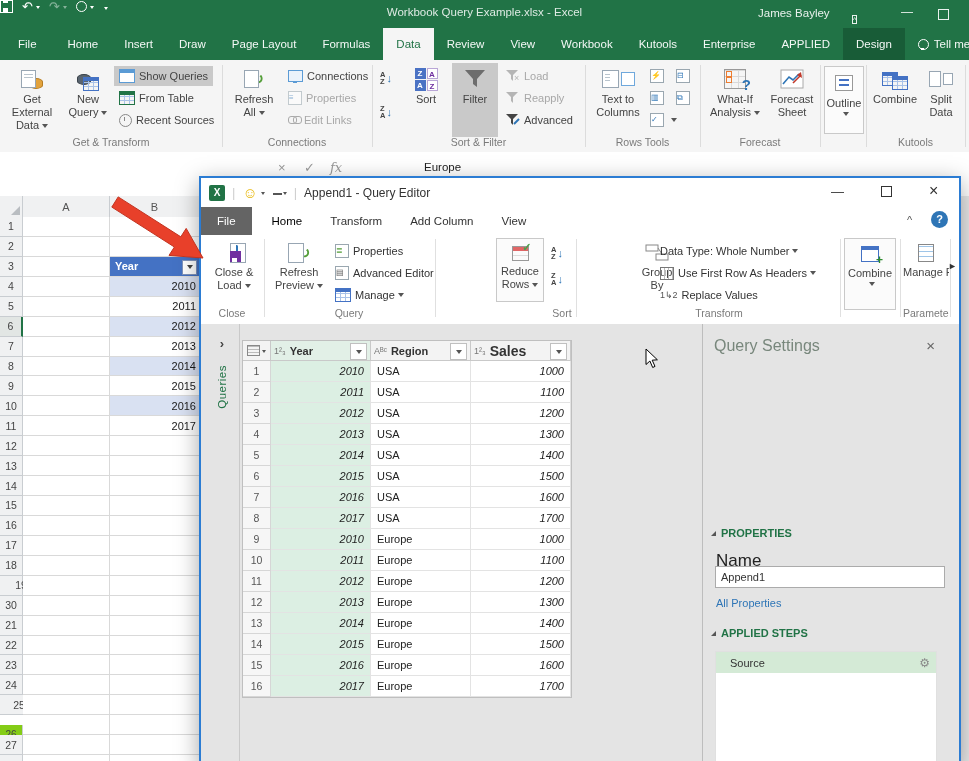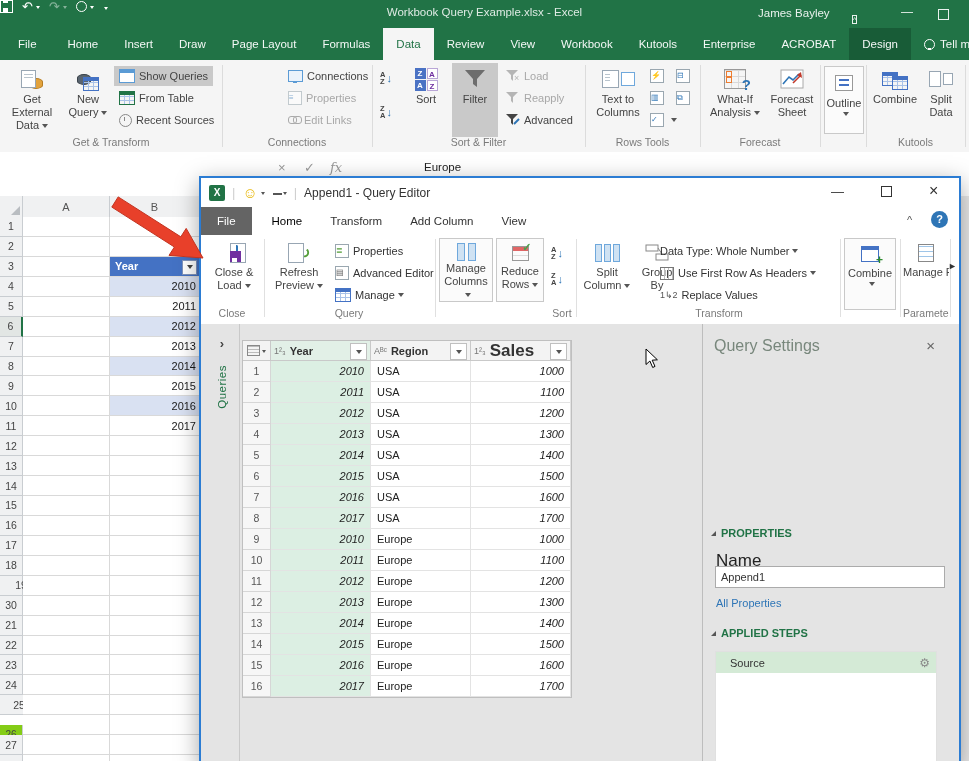--- a/index.html
+++ b/index.html
@@ -206,21 +206,21 @@
     <div class="xtab">
       <span>Workbook</span>
     </div>
     <div class="xtab">
       <span>Kutools</span>
     </div>
     <div class="xtab">
       <span>Enterprise</span>
     </div>
     <div class="xtab">
-      <span>ACROBAT</span>
+      <span>APPLIED</span>
     </div>
     <div class="xtab contextual">
       <span>Design</span>
     </div>
     <div class="xtab tellme">
       <span class="bulb"></span>
       <span>Tell me</span>
     </div>
   </div>
 
@@ -251,20 +251,27 @@
     <span class="si tblico grn"></span>
     <span>From Table</span>
   </div>
   <div class="sr" style="left:119px;top:50px">
     <span class="si clock"></span>
     <span>Recent Sources</span>
   </div>
   <div class="glab" style="left:0;width:222px">Get &amp; Transform</div>
   <div class="gdiv" style="left:222px"></div>
 
+  <div class="bb" style="left:228px;width:52px">
+    <span class="bic">
+        <span class="pg"></span>
+        <span class="refr" style="margin-left:-8px">↻</span>
+      </span>
+    <span><span>Refresh All</span><span class="dd"></span></span>
+  </div>
   <div class="sr" style="left:288px;top:6px">
     <span class="si mon"></span>
     <span>Connections</span>
   </div>
   <div class="sr gray" style="left:288px;top:28px">
     <span class="si sq" style="opacity:.55">≡</span>
     <span>Properties</span>
   </div>
   <div class="sr gray" style="left:288px;top:50px">
     <span class="si chain"></span>
@@ -589,29 +596,20 @@
       <span>Advanced Editor</span>
     </div>
     <div class="prow" style="left:134px;top:50px">
       <span class="si tblico"></span>
       <span>Manage</span>
         <span class="dd"></span>
     </div>
     <div class="plab" style="left:63px;width:170px">Query</div>
     <div class="pdiv" style="left:234px"></div>
 
-    <div class="pbb boxed" style="left:238px;width:54px;height:64px">
-      <span class="bic" style="height:24px;display:flex;align-items:center">
-          <span class="bars2">
-            <i></i>
-            <i></i>
-          </span>
-        </span>
-      <span><span>Manage Columns</span><span class="dd"></span></span>
-    </div>
     <div class="pbb boxed" style="left:295px;width:48px;height:64px">
       <span class="bic" style="height:24px;display:flex;align-items:center">
           <span class="redtbl"></span>
         </span>
       <span><span>Reduce Rows</span><span class="dd"></span></span>
     </div>
     <div class="prow" style="left:350px;top:8px">
       <span class="saz">
           <span class="ltr">
             <span>A</span>
@@ -625,28 +623,20 @@
           <span class="ltr">
             <span>Z</span>
             <span>A</span>
           </span>
           <span class="ar">↓</span>
         </span>
     </div>
     <div class="plab" style="left:343px;width:36px">Sort</div>
     <div class="pdiv" style="left:375px"></div>
 
-    <div class="pbb" style="left:379px;width:54px">
-      <span class="bic" style="height:26px;display:flex;align-items:center;gap:2px">
-          <i style="width:5px;height:16px;background:#cfe2f3;border:1px solid #6fa8dc"></i>
-          <i style="width:5px;height:16px;background:#cfe2f3;border:1px solid #6fa8dc"></i>
-          <i style="width:5px;height:16px;background:#cfe2f3;border:1px solid #6fa8dc"></i>
-        </span>
-      <span><span>Split Column</span><span class="dd"></span></span>
-    </div>
     <div class="pbb" style="left:435px;width:42px">
       <span class="bic" style="height:26px;display:flex;align-items:center">
         <svg width="24" height="18" viewBox="0 0 24 18">
             <rect x="1" y="1" width="12" height="6" fill="#fff" stroke="#888"></rect>
             <rect x="11" y="10" width="12" height="6" fill="#fff" stroke="#888"></rect>
             <line x1="13" y1="4" x2="17" y2="10" stroke="#888"></line>
           </svg>
       </span>
       <span>Group By</span>
     </div>
@@ -704,21 +694,21 @@
         </div>
         <div style="left: 128px; top: 0px; width: 100px; height: 20px; box-sizing: border-box; background: rgb(243, 243, 243); border-right: 1px solid rgb(201, 201, 201); border-bottom: 1px solid rgb(201, 201, 201); display: flex; align-items: center; padding: 0px 3px; position: absolute;">
           <span style="font-size: 9px; color: rgb(119, 119, 119); margin-right: 4px;">Aᴮᶜ</span>
           <span style="font-size: 11px; font-weight: bold; color: rgb(51, 51, 51);">Region</span>
           <span style="position: absolute; right: 3px; top: 2px; width: 15px; height: 15px; background: rgb(255, 255, 255); border: 1px solid rgb(192, 192, 192); display: flex; align-items: center; justify-content: center;">
             <span style="width: 0px; height: 0px; border-width: 4px 3px 3px; border-style: solid; border-color: rgb(85, 85, 85) transparent transparent; border-image: initial; margin-top: 3px;"></span>
           </span>
         </div>
         <div style="left: 228px; top: 0px; width: 100px; height: 20px; box-sizing: border-box; background: rgb(243, 243, 243); border-right: 1px solid rgb(201, 201, 201); border-bottom: 1px solid rgb(201, 201, 201); display: flex; align-items: center; padding: 0px 3px; position: absolute;">
           <span style="font-size: 9px; color: rgb(119, 119, 119); margin-right: 4px;">1²₃</span>
-          <span style="font-size: 17px; font-weight: bold; color: rgb(51, 51, 51);">Sales</span>
+          <span style="font-size: 14px; font-weight: bold; color: rgb(51, 51, 51);">Sales</span>
           <span style="position: absolute; right: 3px; top: 2px; width: 15px; height: 15px; background: rgb(255, 255, 255); border: 1px solid rgb(192, 192, 192); display: flex; align-items: center; justify-content: center;">
             <span style="width: 0px; height: 0px; border-width: 4px 3px 3px; border-style: solid; border-color: rgb(85, 85, 85) transparent transparent; border-image: initial; margin-top: 3px;"></span>
           </span>
         </div>
         <div style="position: absolute; left: 0px; top: 20px; width: 28px; height: 21px; box-sizing: border-box; background: rgb(246, 246, 246); border-right: 1px solid rgb(214, 214, 214); border-bottom: 1px solid rgb(214, 214, 214); font-size: 10.5px; color: rgb(85, 85, 85); display: flex; align-items: center; justify-content: center;">1</div>
         <div style="position: absolute; left: 28px; top: 20px; width: 100px; height: 21px; box-sizing: border-box; background: rgb(220, 239, 227); border-right: 1px solid rgb(227, 227, 227); border-bottom: 1px solid rgb(227, 227, 227); font-size: 11px; color: rgb(34, 34, 34); display: flex; align-items: center; justify-content: flex-end; padding-right: 6px; font-style: italic;">2010</div>
         <div style="position: absolute; left: 128px; top: 20px; width: 100px; height: 21px; box-sizing: border-box; background: rgb(255, 255, 255); border-right: 1px solid rgb(227, 227, 227); border-bottom: 1px solid rgb(227, 227, 227); font-size: 11px; color: rgb(34, 34, 34); display: flex; align-items: center; justify-content: flex-start; padding-left: 6px;">USA</div>
         <div style="position: absolute; left: 228px; top: 20px; width: 100px; height: 21px; box-sizing: border-box; background: rgb(255, 255, 255); border-right: 1px solid rgb(227, 227, 227); border-bottom: 1px solid rgb(227, 227, 227); font-size: 11px; color: rgb(34, 34, 34); display: flex; align-items: center; justify-content: flex-end; padding-right: 6px; font-style: italic;">1000</div>
         <div style="position: absolute; left: 0px; top: 41px; width: 28px; height: 21px; box-sizing: border-box; background: rgb(246, 246, 246); border-right: 1px solid rgb(214, 214, 214); border-bottom: 1px solid rgb(214, 214, 214); font-size: 10.5px; color: rgb(85, 85, 85); display: flex; align-items: center; justify-content: center;">2</div>
         <div style="position: absolute; left: 28px; top: 41px; width: 100px; height: 21px; box-sizing: border-box; background: rgb(220, 239, 227); border-right: 1px solid rgb(227, 227, 227); border-bottom: 1px solid rgb(227, 227, 227); font-size: 11px; color: rgb(34, 34, 34); display: flex; align-items: center; justify-content: flex-end; padding-right: 6px; font-style: italic;">2011</div>

